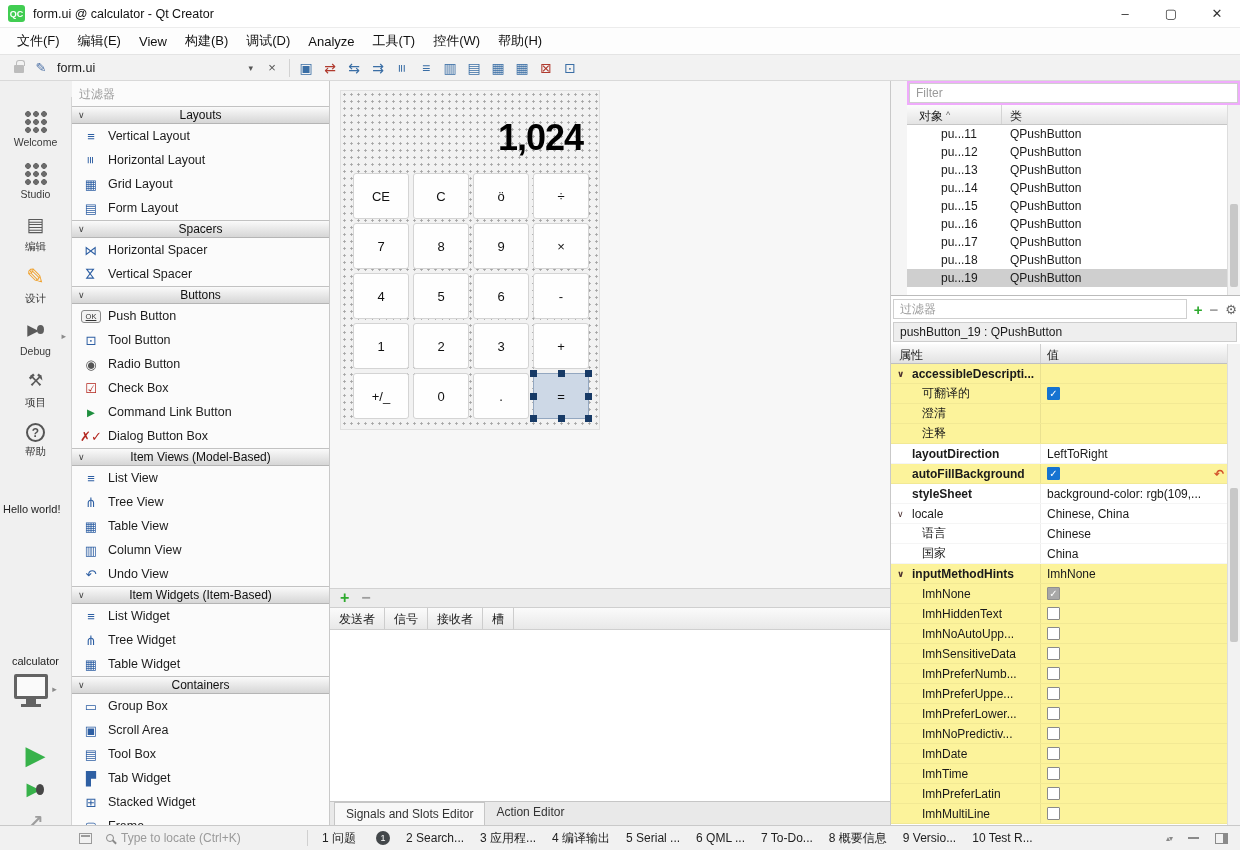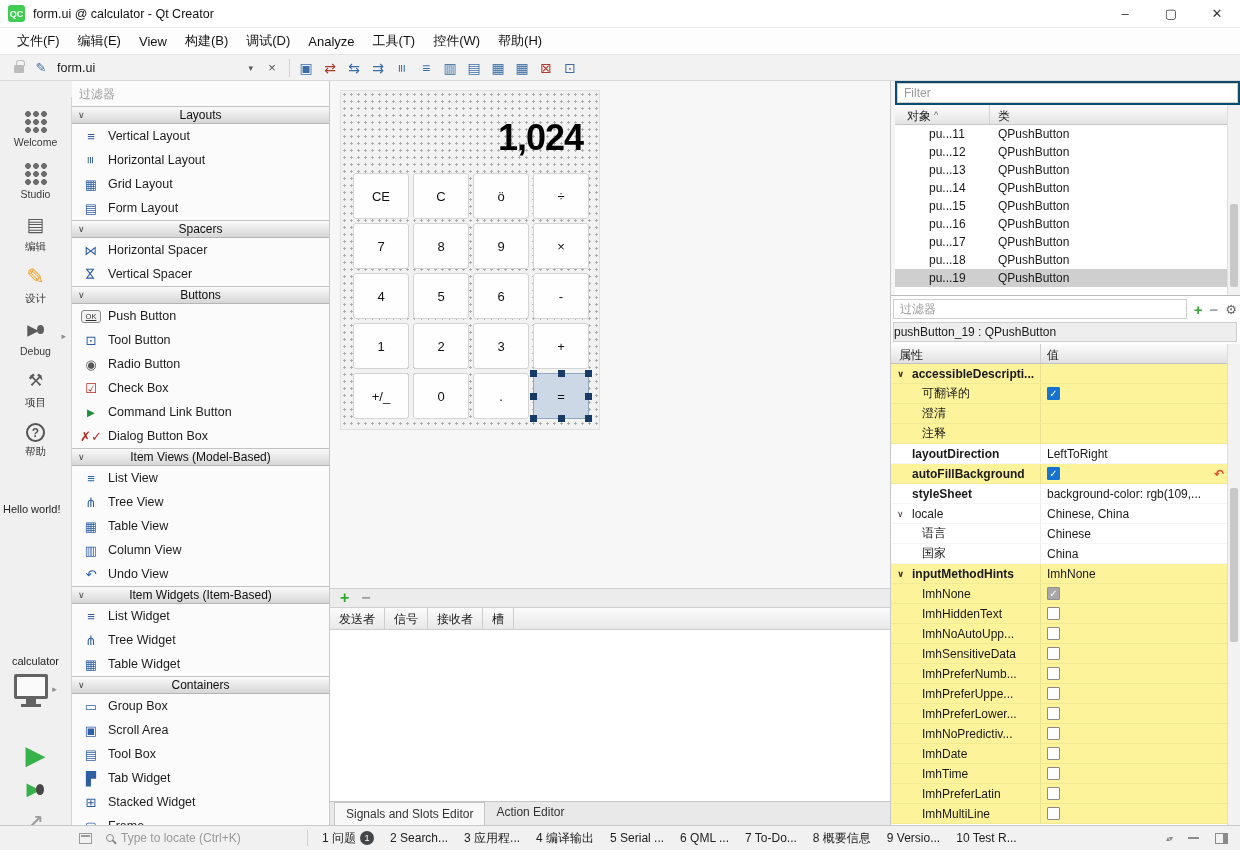--- a/index.html
+++ b/index.html
@@ -121,21 +121,21 @@
   .conn-body{position:absolute;top:549px;bottom:24px;left:0;right:0;background:#fff;}
   .editor-tabs{position:absolute;bottom:0;height:24px;left:0;right:0;background:#e9e9e9;
                border-top:1px solid #c6c6c6;display:flex;align-items:flex-end;padding-left:4px;}
   .ed-tab{height:24px;line-height:22px;padding:0 11px;font-size:12px;color:#333;}
   .ed-tab.active{background:#f8f8f8;border:1px solid #c6c6c6;border-bottom:1px solid #f8f8f8;
                  margin-bottom:-1px;}
 
   
   .right{position:absolute;top:81px;bottom:25px;right:0;width:350px;background:#f5f5f5;
          border-left:1px solid #c9c9c9;}
-  .inspector{position:absolute;top:0;left:4px;right:0;height:214px;background:#0c4a6e;}
+  .inspector{position:absolute;top:0;left:16px;right:0;height:214px;background:#f0abfc;}
   .insp-filter{position:absolute;top:2px;left:2px;right:2px;height:20px;border:1px solid #cfcfcf;
                font-size:12px;padding-left:6px;background:#fff;}
   .insp-header{position:absolute;top:24px;left:0;right:13px;height:20px;display:flex;
                background:linear-gradient(#fcfcfc,#e4e4e4);border-bottom:1px solid #c6c6c6;}
   .insp-h1{width:95px;padding:3px 0 0 12px;font-size:12px;border-right:1px solid #d4d4d4;}
   .insp-h2{flex:1;padding:3px 0 0 8px;font-size:12px;}
   .sort-caret{font-size:9px;color:#666;margin-left:3px;vertical-align:2px;}
   .insp-rows{position:absolute;top:44px;left:0;right:13px;bottom:0;overflow:hidden;background:#fff;}
   .insp-row{height:18px;display:flex;align-items:center;font-size:12px;}
   .insp-row.selected{background:#cfcfcf;}
@@ -146,21 +146,21 @@
   .vthumb{position:absolute;left:2px;right:2px;background:#c8c8c8;border-radius:2px;}
 
   .proppane{position:absolute;top:214px;left:0;right:0;bottom:0;background:#fff;border-top:1px solid #bbb;}
   .prop-toolbar{position:absolute;top:3px;left:2px;right:3px;height:20px;display:flex;
                 align-items:center;gap:7px;}
   .prop-filter{flex:1;height:20px;border:1px solid #cfcfcf;font-size:12px;padding-left:6px;}
   .pt-add{color:#2faa2f;font-weight:bold;font-size:15px;line-height:1;}
   .pt-remove{color:#9d9d9d;font-weight:bold;font-size:15px;line-height:1;}
   .pt-config{color:#666;font-size:13px;line-height:1;}
   .prop-objlabel{position:absolute;top:26px;left:2px;right:3px;height:20px;background:#eee;
-                 border:1px solid #cdcdcd;font-size:12px;display:flex;align-items:center;padding-left:0;}
+                 border:1px solid #cdcdcd;font-size:12px;display:flex;align-items:center;padding-left:6px;}
   .prop-header{position:absolute;top:48px;left:0;right:13px;height:20px;display:flex;font-size:12px;
                background:linear-gradient(#fcfcfc,#e2e2e2);border-bottom:1px solid #c0c0c0;}
   .ph-name{width:150px;padding:3px 0 0 8px;border-right:1px solid #cfcfcf;}
   .ph-val{flex:1;padding:3px 0 0 6px;}
   .prop-rows{position:absolute;top:68px;left:0;right:13px;bottom:0;overflow:hidden;}
   .prop-row{height:20px;display:flex;border-bottom:1px solid rgba(0,0,0,0.04);}
   .prop-row.hl{background:#fcf39b;}
   .pcell{display:flex;align-items:center;}
   .pname{width:150px;padding-left:21px;font-size:12px;border-right:1px solid rgba(0,0,0,0.07);
          position:relative;white-space:nowrap;overflow:hidden;flex:none;}
@@ -179,21 +179,21 @@
              border-top:1px solid #c9c9c9;display:flex;align-items:center;font-size:12px;}
   .sb-win{width:13px;height:11px;border:1.5px solid #9a9a9a;margin:0 14px 0 79px;position:relative;flex:none;}
   .sb-win::after{content:"";position:absolute;top:1px;left:1px;right:1px;height:2px;background:#9a9a9a;}
   .locator{display:flex;align-items:center;gap:7px;width:195px;flex:none;}
   .mag{width:8px;height:8px;border:1.5px solid #8a8a8a;border-radius:50%;position:relative;flex:none;}
   .mag::after{content:"";position:absolute;width:5px;height:1.5px;background:#8a8a8a;
               transform:rotate(45deg);right:-4px;bottom:-1px;}
   .locator input{border:none;background:transparent;font-size:12px;width:165px;}
   .sb-sep{width:1px;height:16px;background:#d0d0d0;margin:0 6px;flex:none;}
   .panes{display:flex;align-items:center;}
-  .sb-pane{padding:0 8px;display:flex;align-items:center;gap:4px;color:#222;white-space:nowrap;}
+  .sb-pane{padding:0 8px;display:flex;align-items:center;gap:20px;color:#222;white-space:nowrap;}
   .sb-badge{min-width:14px;height:14px;border-radius:7px;background:#43474a;color:#fff;font-size:9px;
             display:flex;align-items:center;justify-content:center;padding:0 3px;}
   .sb-right{margin-left:auto;display:flex;align-items:center;gap:16px;margin-right:12px;color:#8a8a8a;}
   .sb-arrows{font-size:8px;letter-spacing:-1px;}
   .sb-min{width:11px;height:2px;background:#8a8a8a;}
   .sb-panel{width:13px;height:11px;border:1.5px solid #8a8a8a;position:relative;}
   .sb-panel::after{content:"";position:absolute;top:0;bottom:0;right:0;width:4px;background:#8a8a8a;}
 </style>
 </head>
 <body>

